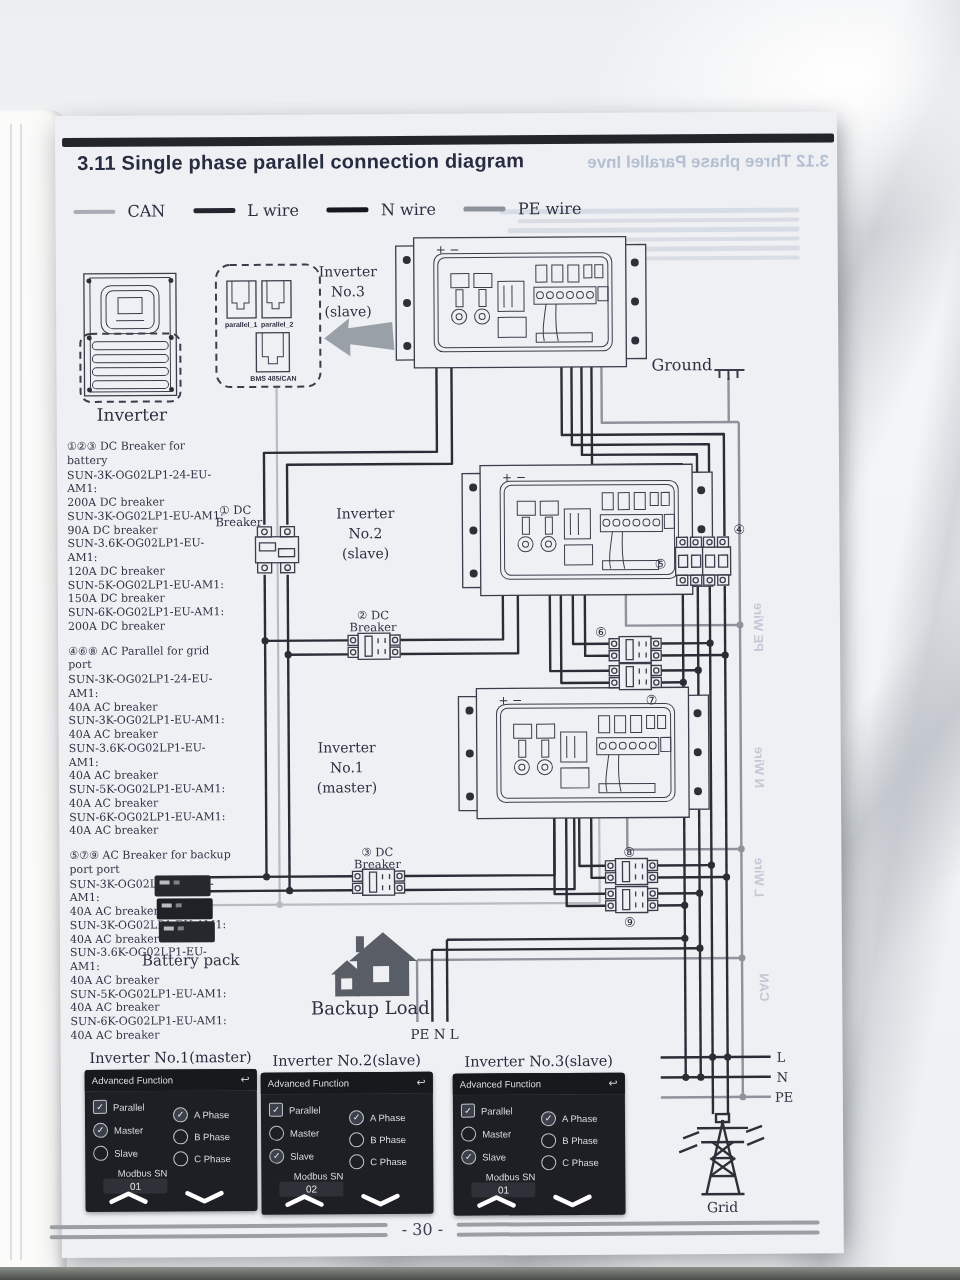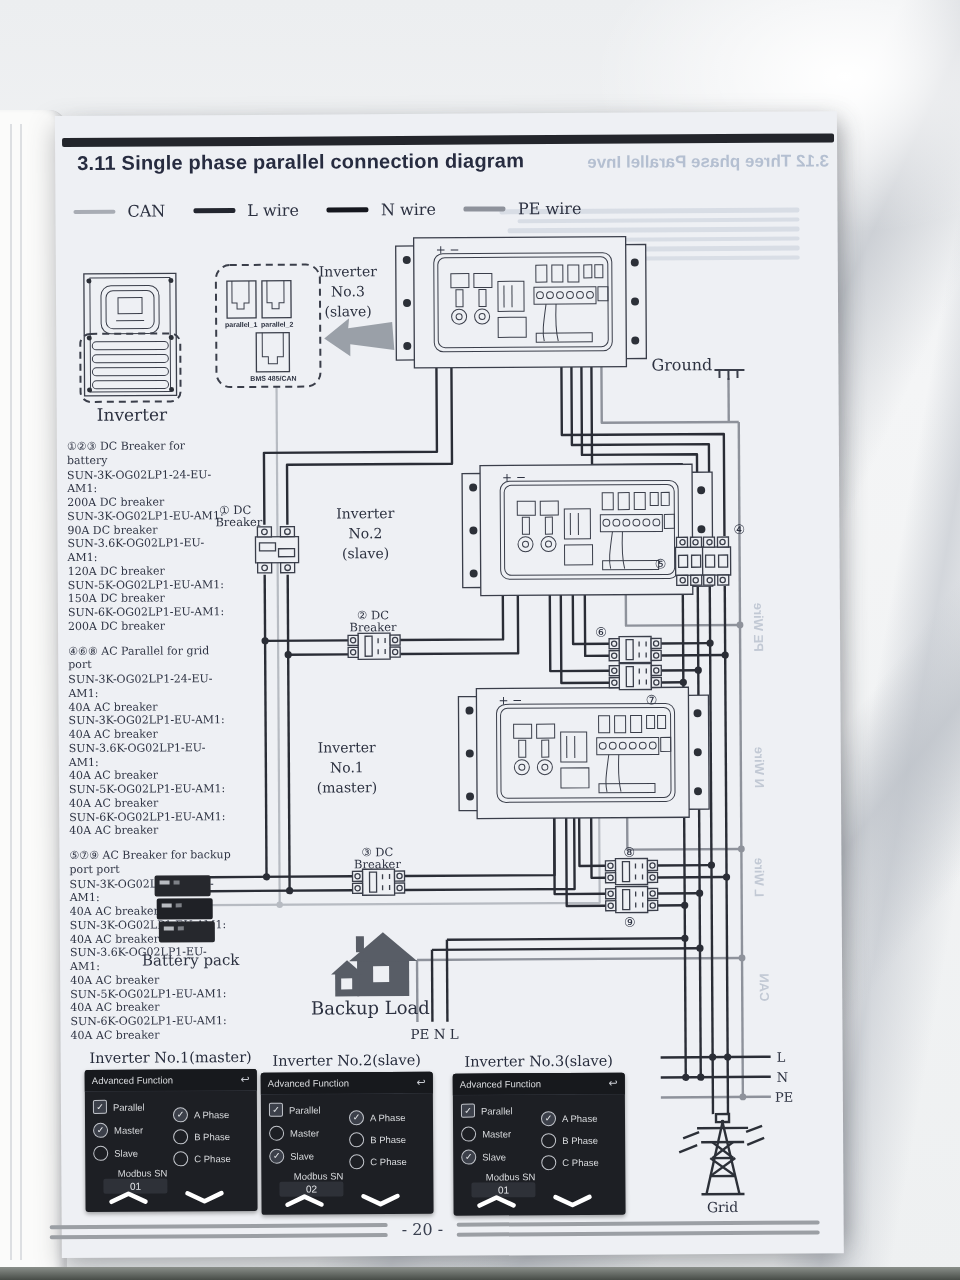--- a/index.html
+++ b/index.html
@@ -680,20 +680,20 @@
             <polyline points="4,4 21,12 38,4" fill="none" stroke="#fff" stroke-width="4.5" stroke-linecap="round" stroke-linejoin="round"></polyline>
           </svg>
       </div>
     </div>
 
     <div class="footer">
       <span class="frule fl">
           <i></i>
           <i></i>
         </span>
-      <span class="fnum">- 20 -</span>
+      <span class="fnum">- 30 -</span>
       <span class="frule fr">
           <i></i>
           <i></i>
         </span>
     </div>
   </div>
 </div>
 
 </body></html>

